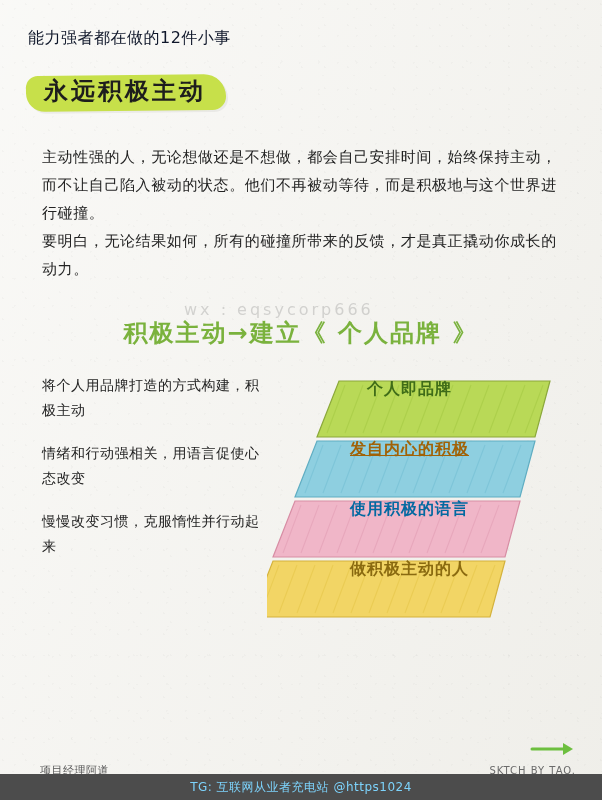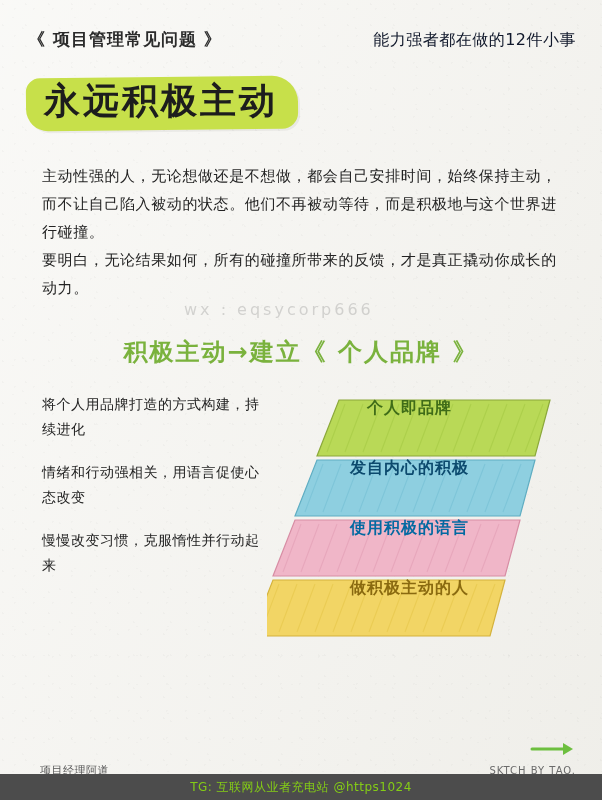--- a/index.html
+++ b/index.html
@@ -67,21 +67,21 @@
     bottom: 2px;
     background: #c7e04a;
     border-radius: 14px 26px 16px 22px;
     transform: rotate(-0.6deg);
     z-index: 0;
     box-shadow: 2px 2px 0 rgba(0,0,0,0.05);
   }
   .title-text {
     position: relative;
     z-index: 1;
-    font-size: 36px;
+    font-size: 24px;
     font-weight: bold;
     letter-spacing: 3px;
     color: #1d1d1d;
     padding: 4px 10px 6px 10px;
     display: inline-block;
   }
 
   
   .para {
     margin: 0 44px 0 42px;
@@ -169,21 +169,21 @@
   .band svg {
     position: absolute;
     left: 0;
     top: 0;
   }
   .b1 { top: 0;   height: 60px; }
   .b2 { top: 60px; height: 60px; }
   .b3 { top: 120px; height: 60px; }
   .b4 { top: 180px; height: 60px; }
   .b1 .band-label { color: #3f6c18; }
-  .b2 .band-label { color: #0c4a6e; }
+  .b2 .band-label { color: #a16207; text-decoration: underline; }
   .b3 .band-label { color: #0369a1; }
   .b4 .band-label { color: #8a6a10; }
 
   
   .footer-left {
     position: absolute;
     left: 40px;
     bottom: 22px;
     font-size: 11px;
     color: #555;
@@ -206,58 +206,57 @@
   }
 
   
   .bottombar {
     position: absolute;
     left: 0;
     right: 0;
     bottom: 0;
     height: 26px;
     background: #4c4c4c;
-    color: #84cc16;
+    color: #7dd3fc;
     font-size: 12px;
     display: flex;
     align-items: center;
     justify-content: center;
     letter-spacing: 0.5px;
     z-index: 5;
   }
 </style>
 </head>
 <body>
 
 <div class="paper"></div>
 
 <div class="content">
 
   <div class="header">
-    <div class="header-left">《 项目管理常见问题 》</div>
     <div class="header-right">能力强者都在做的12件小事</div>
   </div>
 
   <div class="title-wrap">
     <div class="title-highlight"></div>
     <div class="title-text">永远积极主动</div>
   </div>
 
   <div class="para p1">主动性强的人，无论想做还是不想做，都会自己安排时间，始终保持主动，而不让自己陷入被动的状态。他们不再被动等待，而是积极地与这个世界进行碰撞。</div>
   <div class="para p2">要明白，无论结果如何，所有的碰撞所带来的反馈，才是真正撬动你成长的动力。</div>
 
   <div class="watermark">
     <span class="wm2">wx : eqsycorp666</span>
   </div>
 
   <div class="subhead">积极主动→建立《 个人品牌 》</div>
 
   <div class="cols">
     <div class="col-left">
-      <div class="bullet">将个人用品牌打造的方式构建，持续进化</div>
+      <div class="bullet">将个人用品牌打造的方式构建，积极主动</div>
       <div class="bullet">情绪和行动强相关，用语言促使心态改变</div>
       <div class="bullet">慢慢改变习惯，克服惰性并行动起来</div>
     </div>
 
     <div class="col-right">
       <div class="pyramid">
 
         <div class="band b1">
           <svg width="285" height="60" viewBox="0 0 285 60">
             <polygon points="72,2 283,2 268,58 50,58" fill="#b9d957" stroke="#8ba83a" stroke-width="1.2"></polygon>

